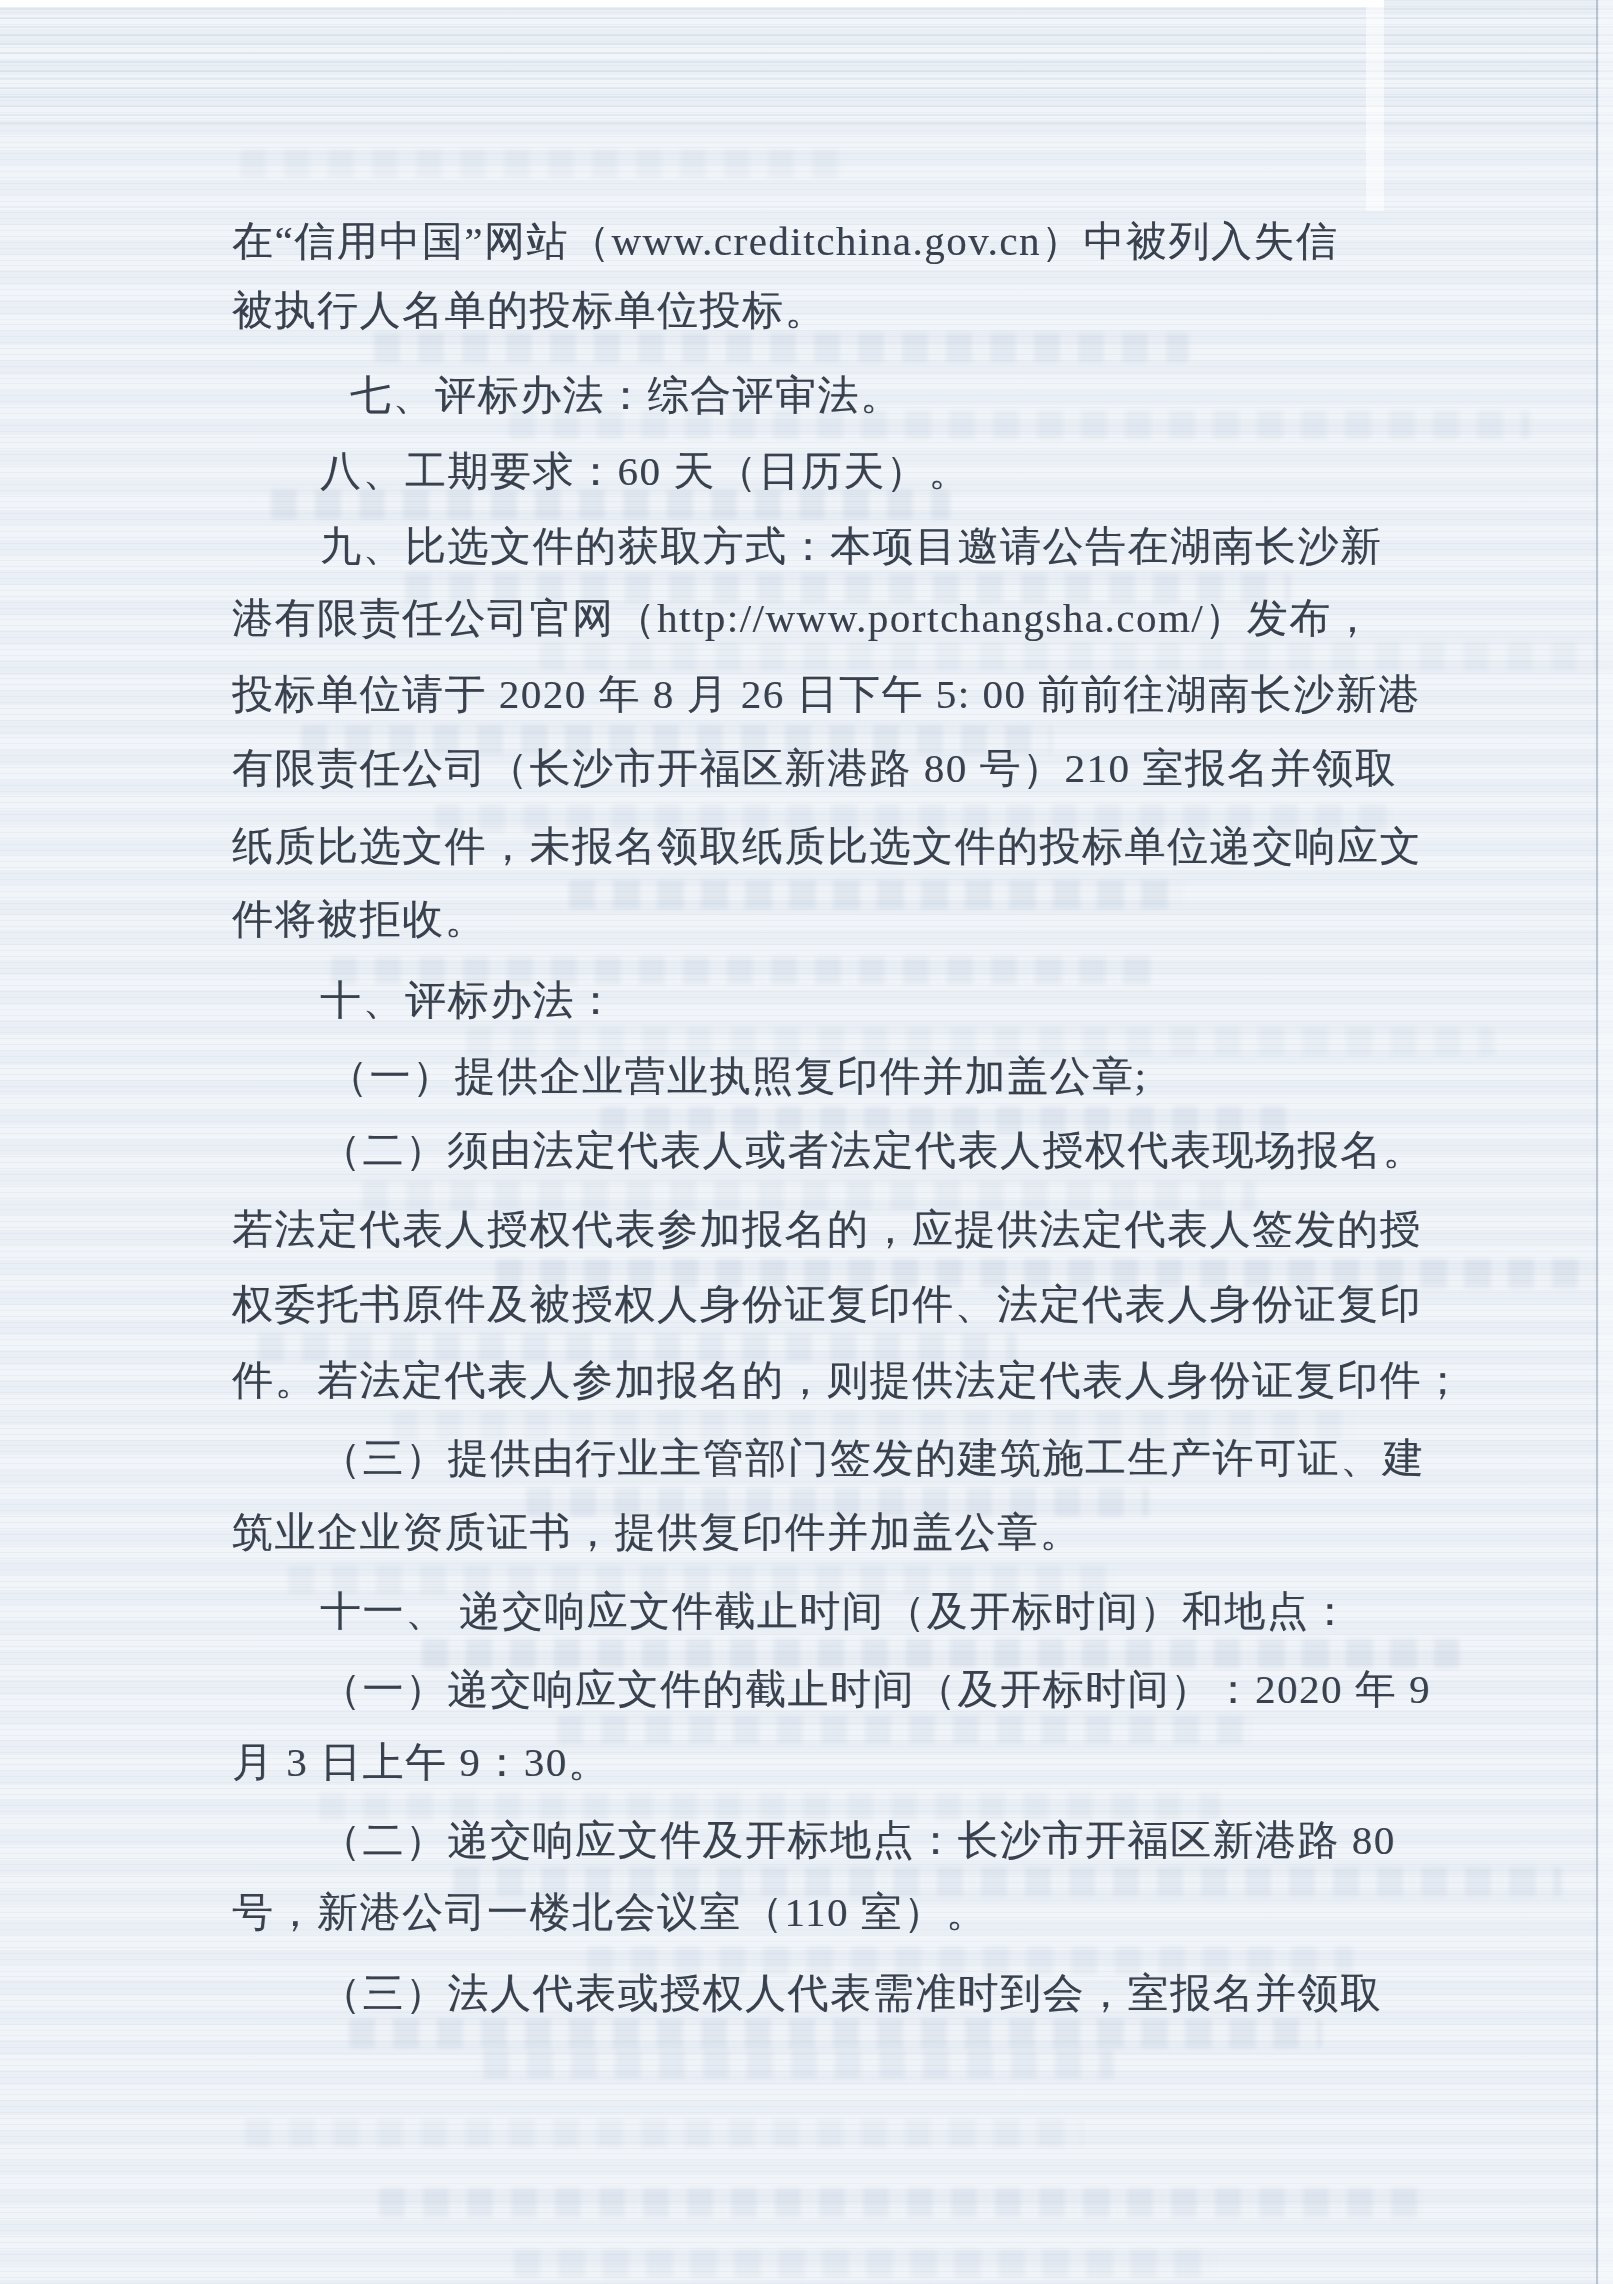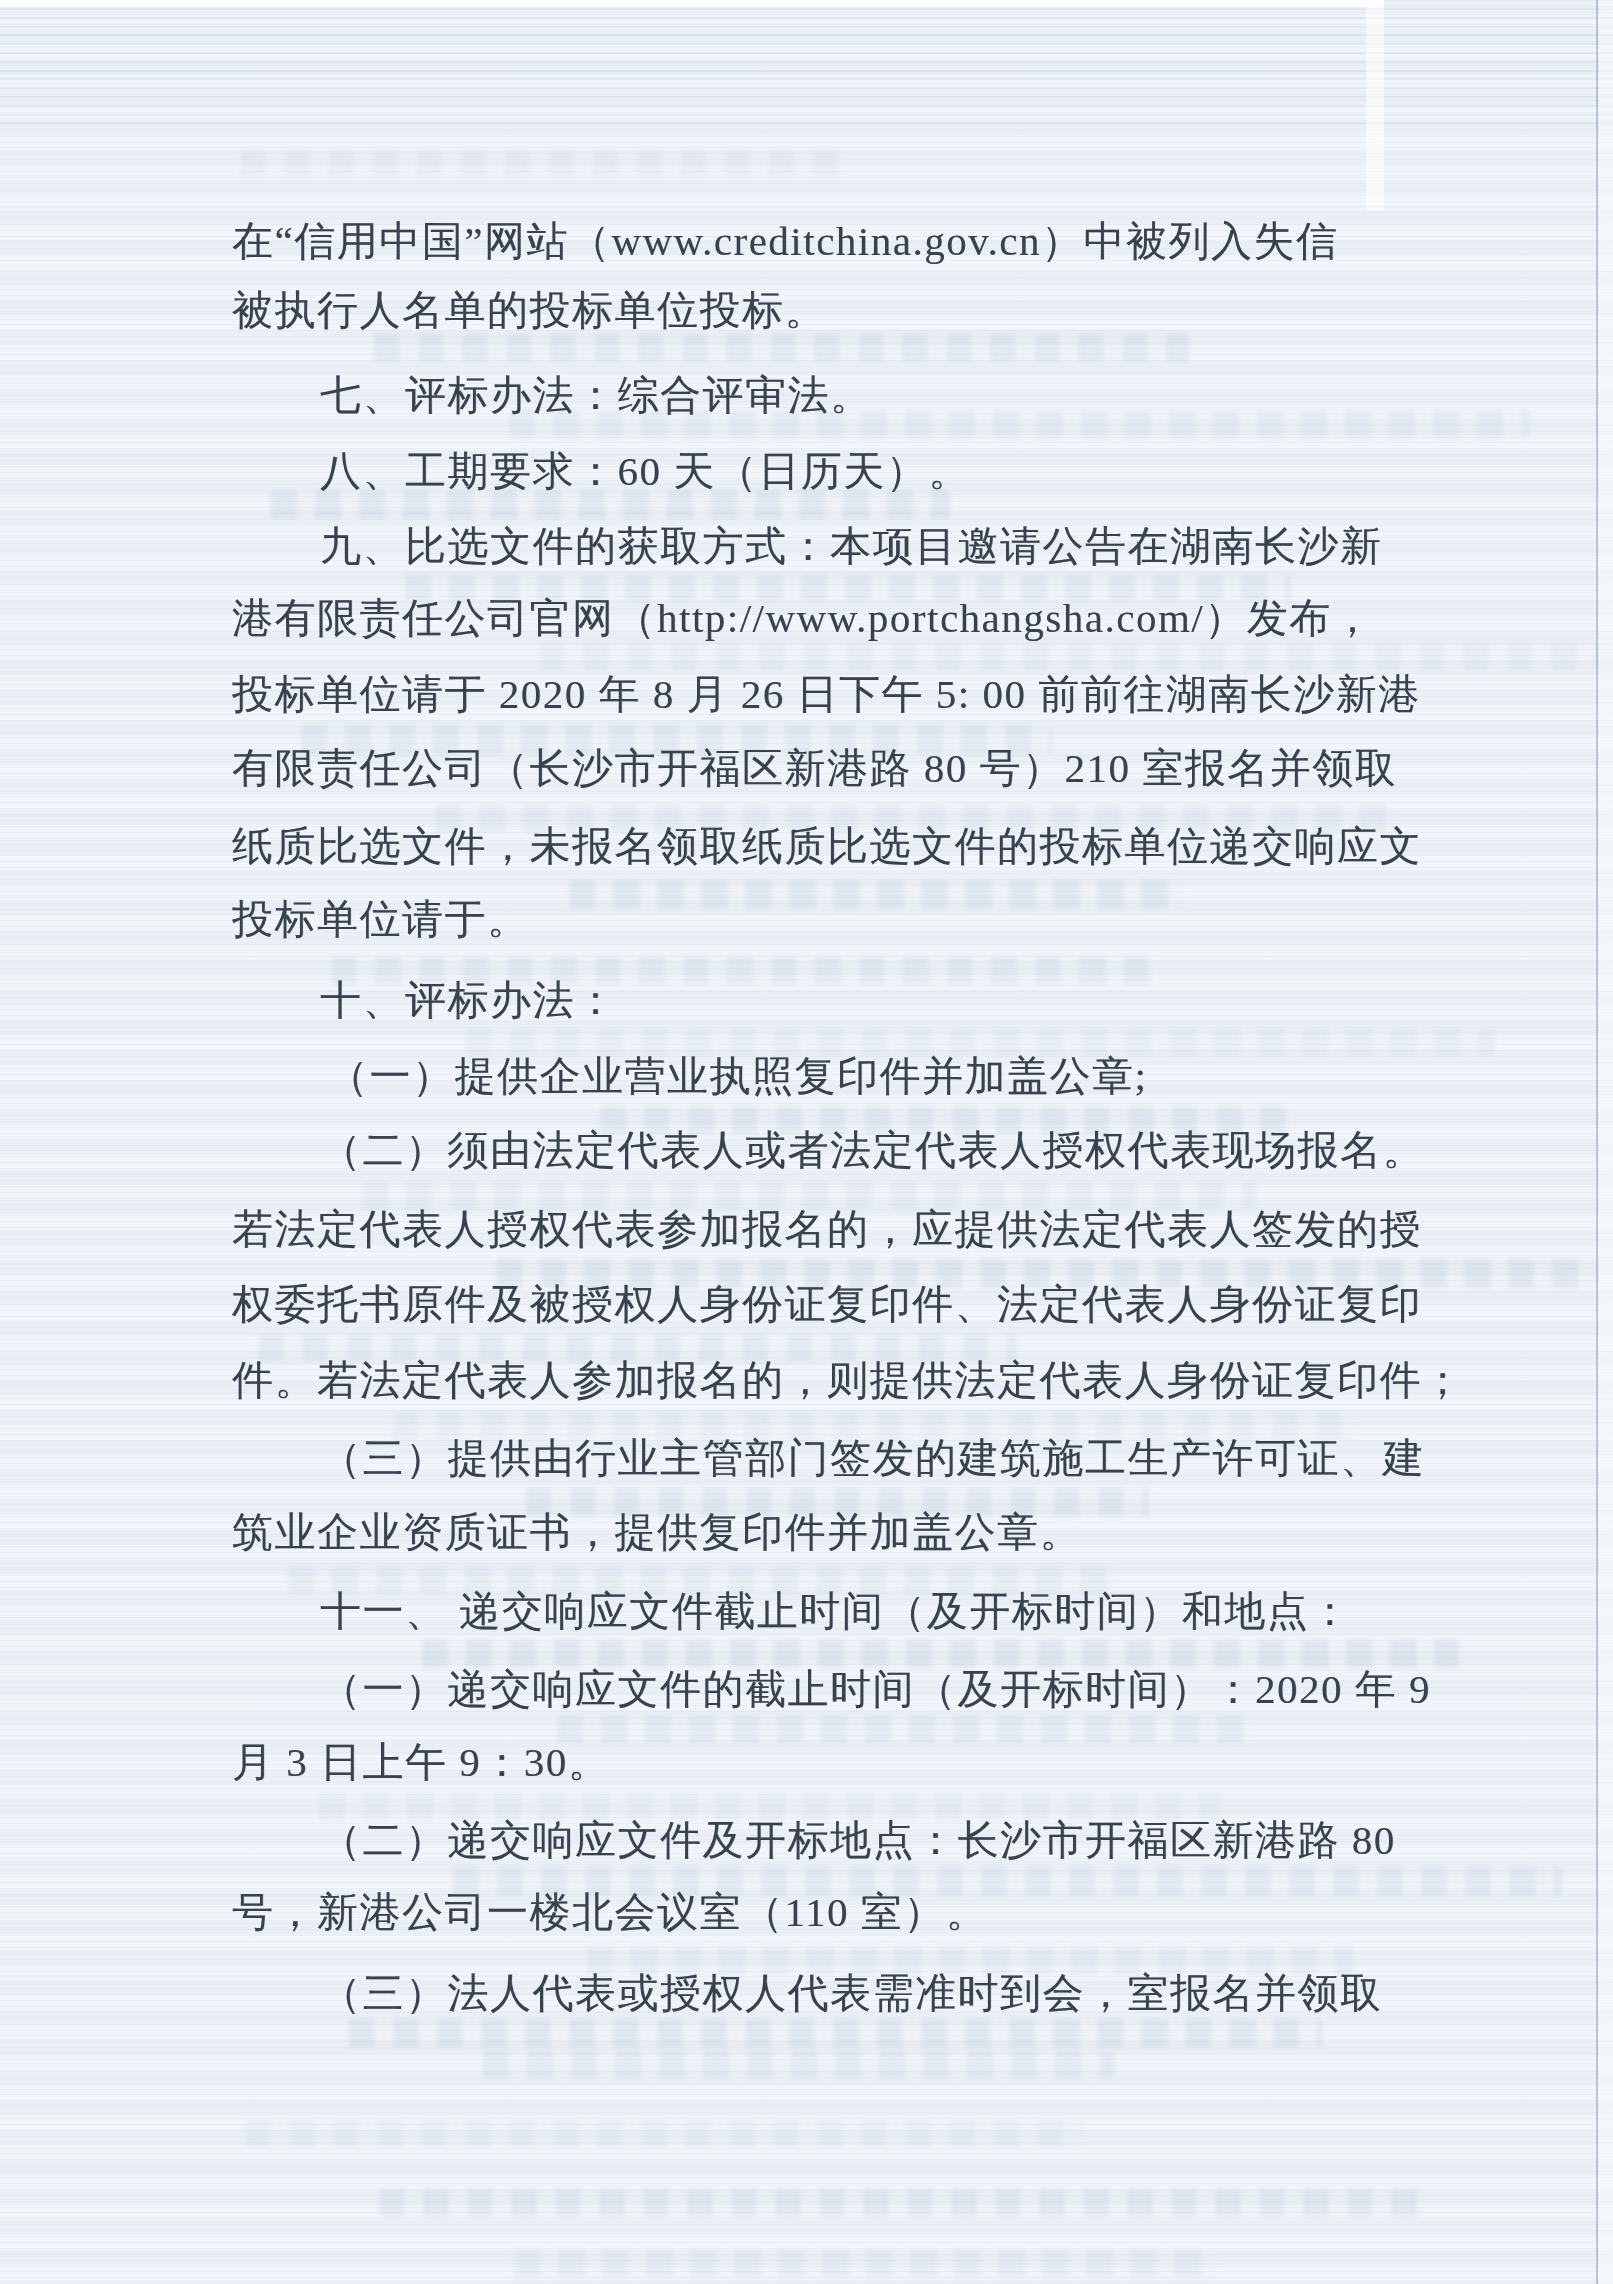--- a/index.html
+++ b/index.html
@@ -120,28 +120,28 @@
       <div class="ghost" style="top: 1946px; left: 587px; width: 766px; opacity: 0.56;"></div>
       <div class="ghost" style="top: 2019px; left: 349px; width: 973px; opacity: 0.89;"></div>
       <div class="ghost" style="top: 2050px; left: 483px; width: 631px; opacity: 0.67;"></div>
       <div class="ghost" style="top: 2119px; left: 245px; width: 838px; opacity: 0.45;"></div>
       <div class="ghost" style="top: 2188px; left: 379px; width: 1045px; opacity: 0.78;"></div>
       <div class="ghost" style="top: 2249px; left: 514px; width: 703px; opacity: 0.56;"></div>
     </div>
   <div id="doc-lines">
       <div class="line" style="top: 217px;">在“信用中国”网站（www.creditchina.gov.cn）中被列入失信</div>
       <div class="line" style="top: 286px;">被执行人名单的投标单位投标。</div>
-      <div class="line indent" style="top: 371px;">七、评标办法：综合评审法。</div>
+      <div class="line indent" style="top: 371px; margin-left: 30px;">七、评标办法：综合评审法。</div>
       <div class="line indent" style="top: 447px;">八、工期要求：60 天（日历天）。</div>
       <div class="line indent" style="top: 522px;">九、比选文件的获取方式：本项目邀请公告在湖南长沙新</div>
       <div class="line" style="top: 594px;">港有限责任公司官网（http://www.portchangsha.com/）发布，</div>
       <div class="line" style="top: 670px;">投标单位请于 2020 年 8 月 26 日下午 5: 00 前前往湖南长沙新港</div>
       <div class="line" style="top: 744px;">有限责任公司（长沙市开福区新港路 80 号）210 室报名并领取</div>
       <div class="line" style="top: 822px;">纸质比选文件，未报名领取纸质比选文件的投标单位递交响应文</div>
-      <div class="line" style="top: 895px;">投标单位请于。</div>
+      <div class="line" style="top: 895px;">件将被拒收。</div>
       <div class="line indent" style="top: 976px;">十、评标办法：</div>
       <div class="line indent" style="top: 1052px; margin-left: 7px;">（一）提供企业营业执照复印件并加盖公章;</div>
       <div class="line indent" style="top: 1126px;">（二）须由法定代表人或者法定代表人授权代表现场报名。</div>
       <div class="line" style="top: 1205px;">若法定代表人授权代表参加报名的，应提供法定代表人签发的授</div>
       <div class="line" style="top: 1280px;">权委托书原件及被授权人身份证复印件、法定代表人身份证复印</div>
       <div class="line" style="top: 1356px;">件。若法定代表人参加报名的，则提供法定代表人身份证复印件；</div>
       <div class="line indent" style="top: 1434px;">（三）提供由行业主管部门签发的建筑施工生产许可证、建</div>
       <div class="line" style="top: 1508px;">筑业企业资质证书，提供复印件并加盖公章。</div>
       <div class="line indent" style="top: 1587px;">十一、 递交响应文件截止时间（及开标时间）和地点：</div>
       <div class="line indent" style="top: 1665px;">（一）递交响应文件的截止时间（及开标时间）：2020 年 9</div>

